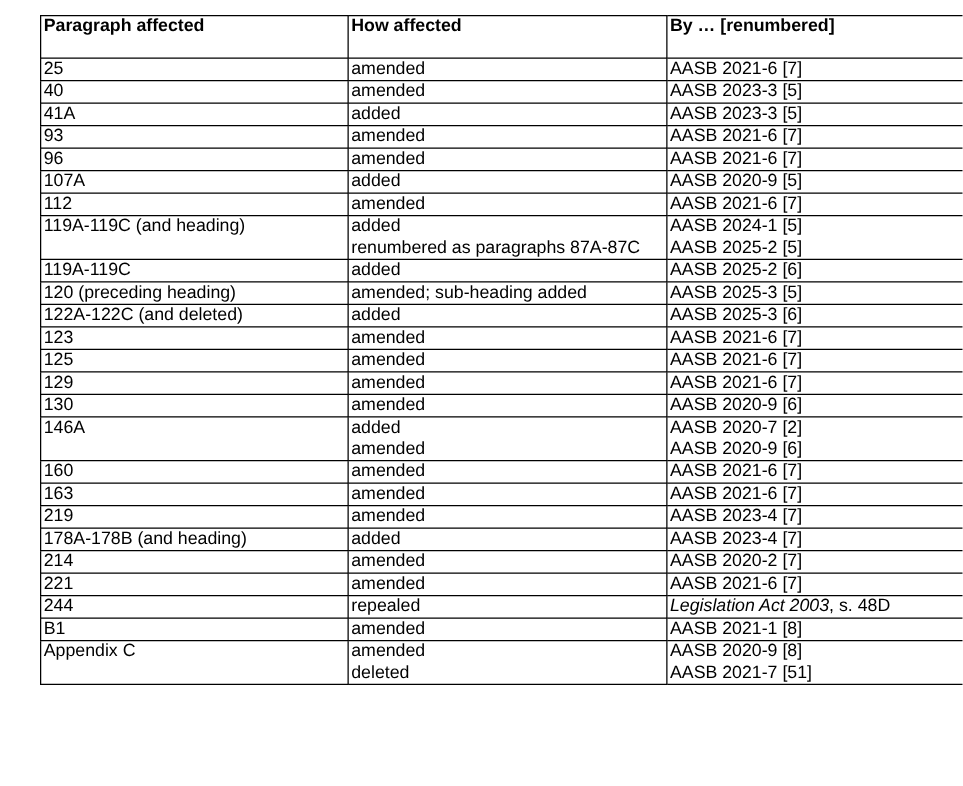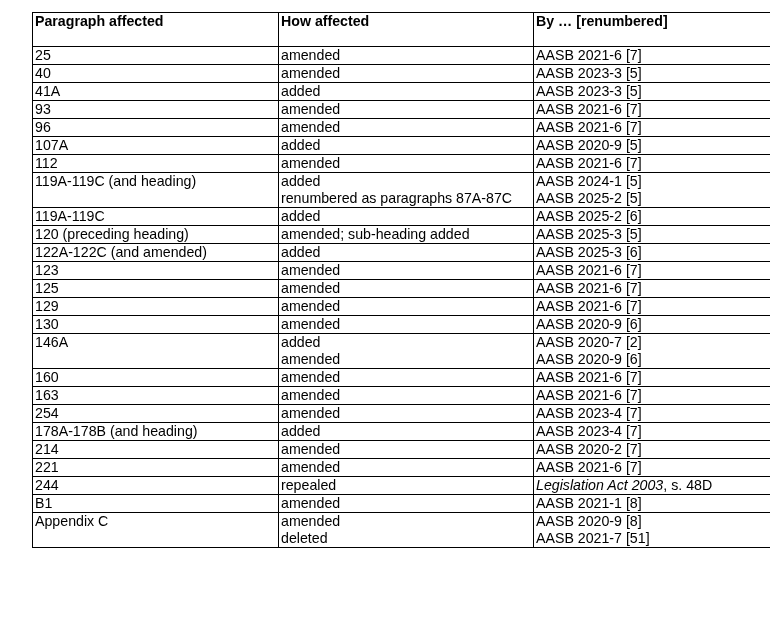--- a/index.html
+++ b/index.html
@@ -117,21 +117,21 @@
       <tr>
         <td>120 (preceding heading)</td>
         <td>
           <span class="line">amended; sub-heading added</span>
         </td>
         <td>
           <span class="line">AASB 2025-3 [5]</span>
         </td>
       </tr>
       <tr>
-        <td>122A-122C (and amended)</td>
+        <td>122A-122C (and deleted)</td>
         <td>
           <span class="line">added</span>
         </td>
         <td>
           <span class="line">AASB 2025-3 [6]</span>
         </td>
       </tr>
       <tr>
         <td>123</td>
         <td>
@@ -191,21 +191,21 @@
       <tr>
         <td>163</td>
         <td>
           <span class="line">amended</span>
         </td>
         <td>
           <span class="line">AASB 2021-6 [7]</span>
         </td>
       </tr>
       <tr>
-        <td>254</td>
+        <td>219</td>
         <td>
           <span class="line">amended</span>
         </td>
         <td>
           <span class="line">AASB 2023-4 [7]</span>
         </td>
       </tr>
       <tr>
         <td>178A-178B (and heading)</td>
         <td>

